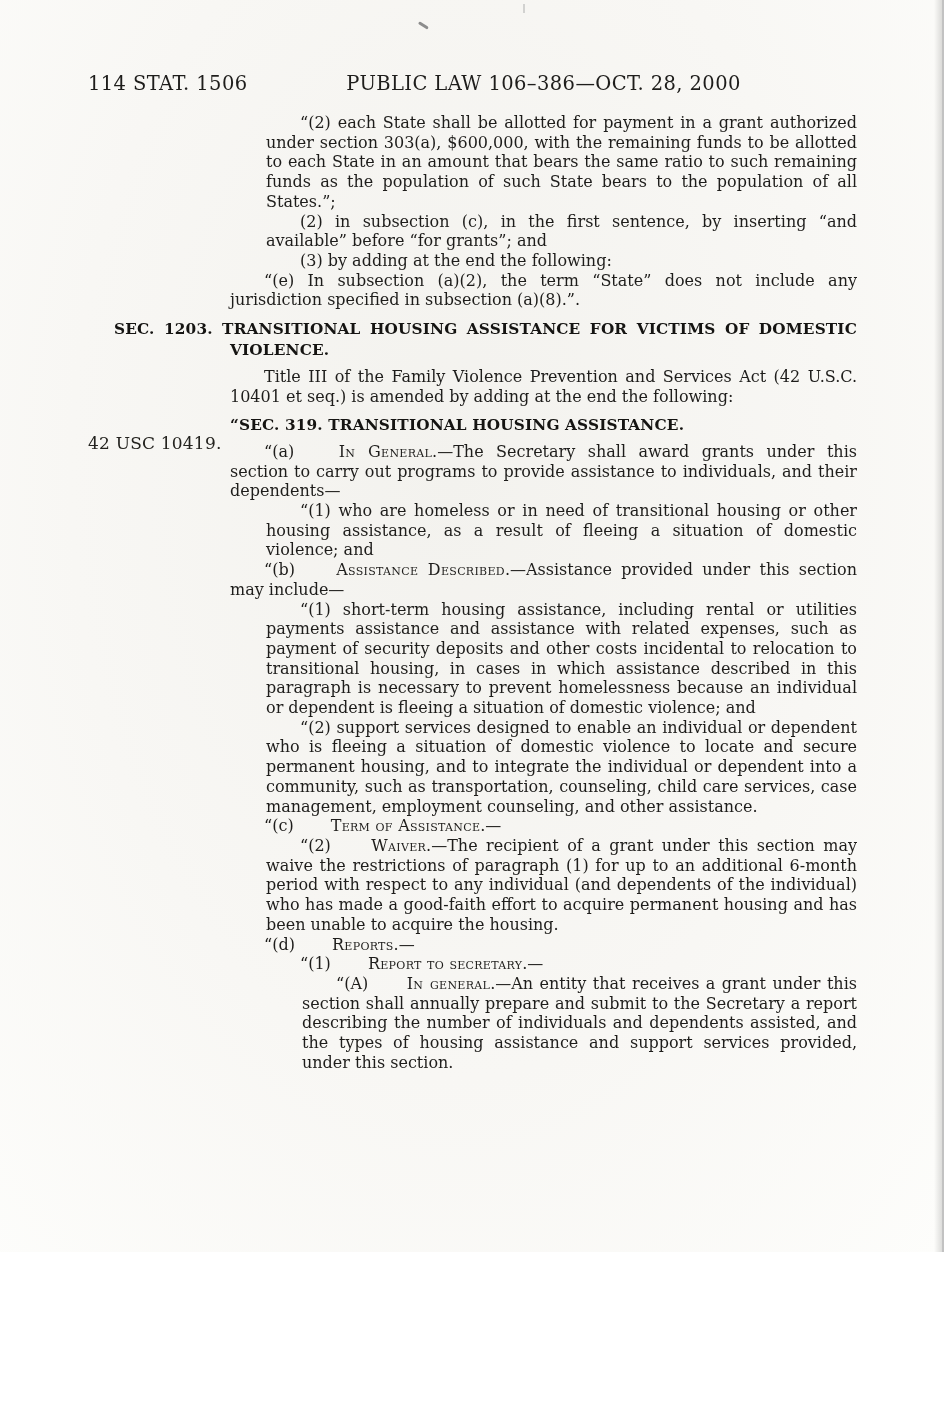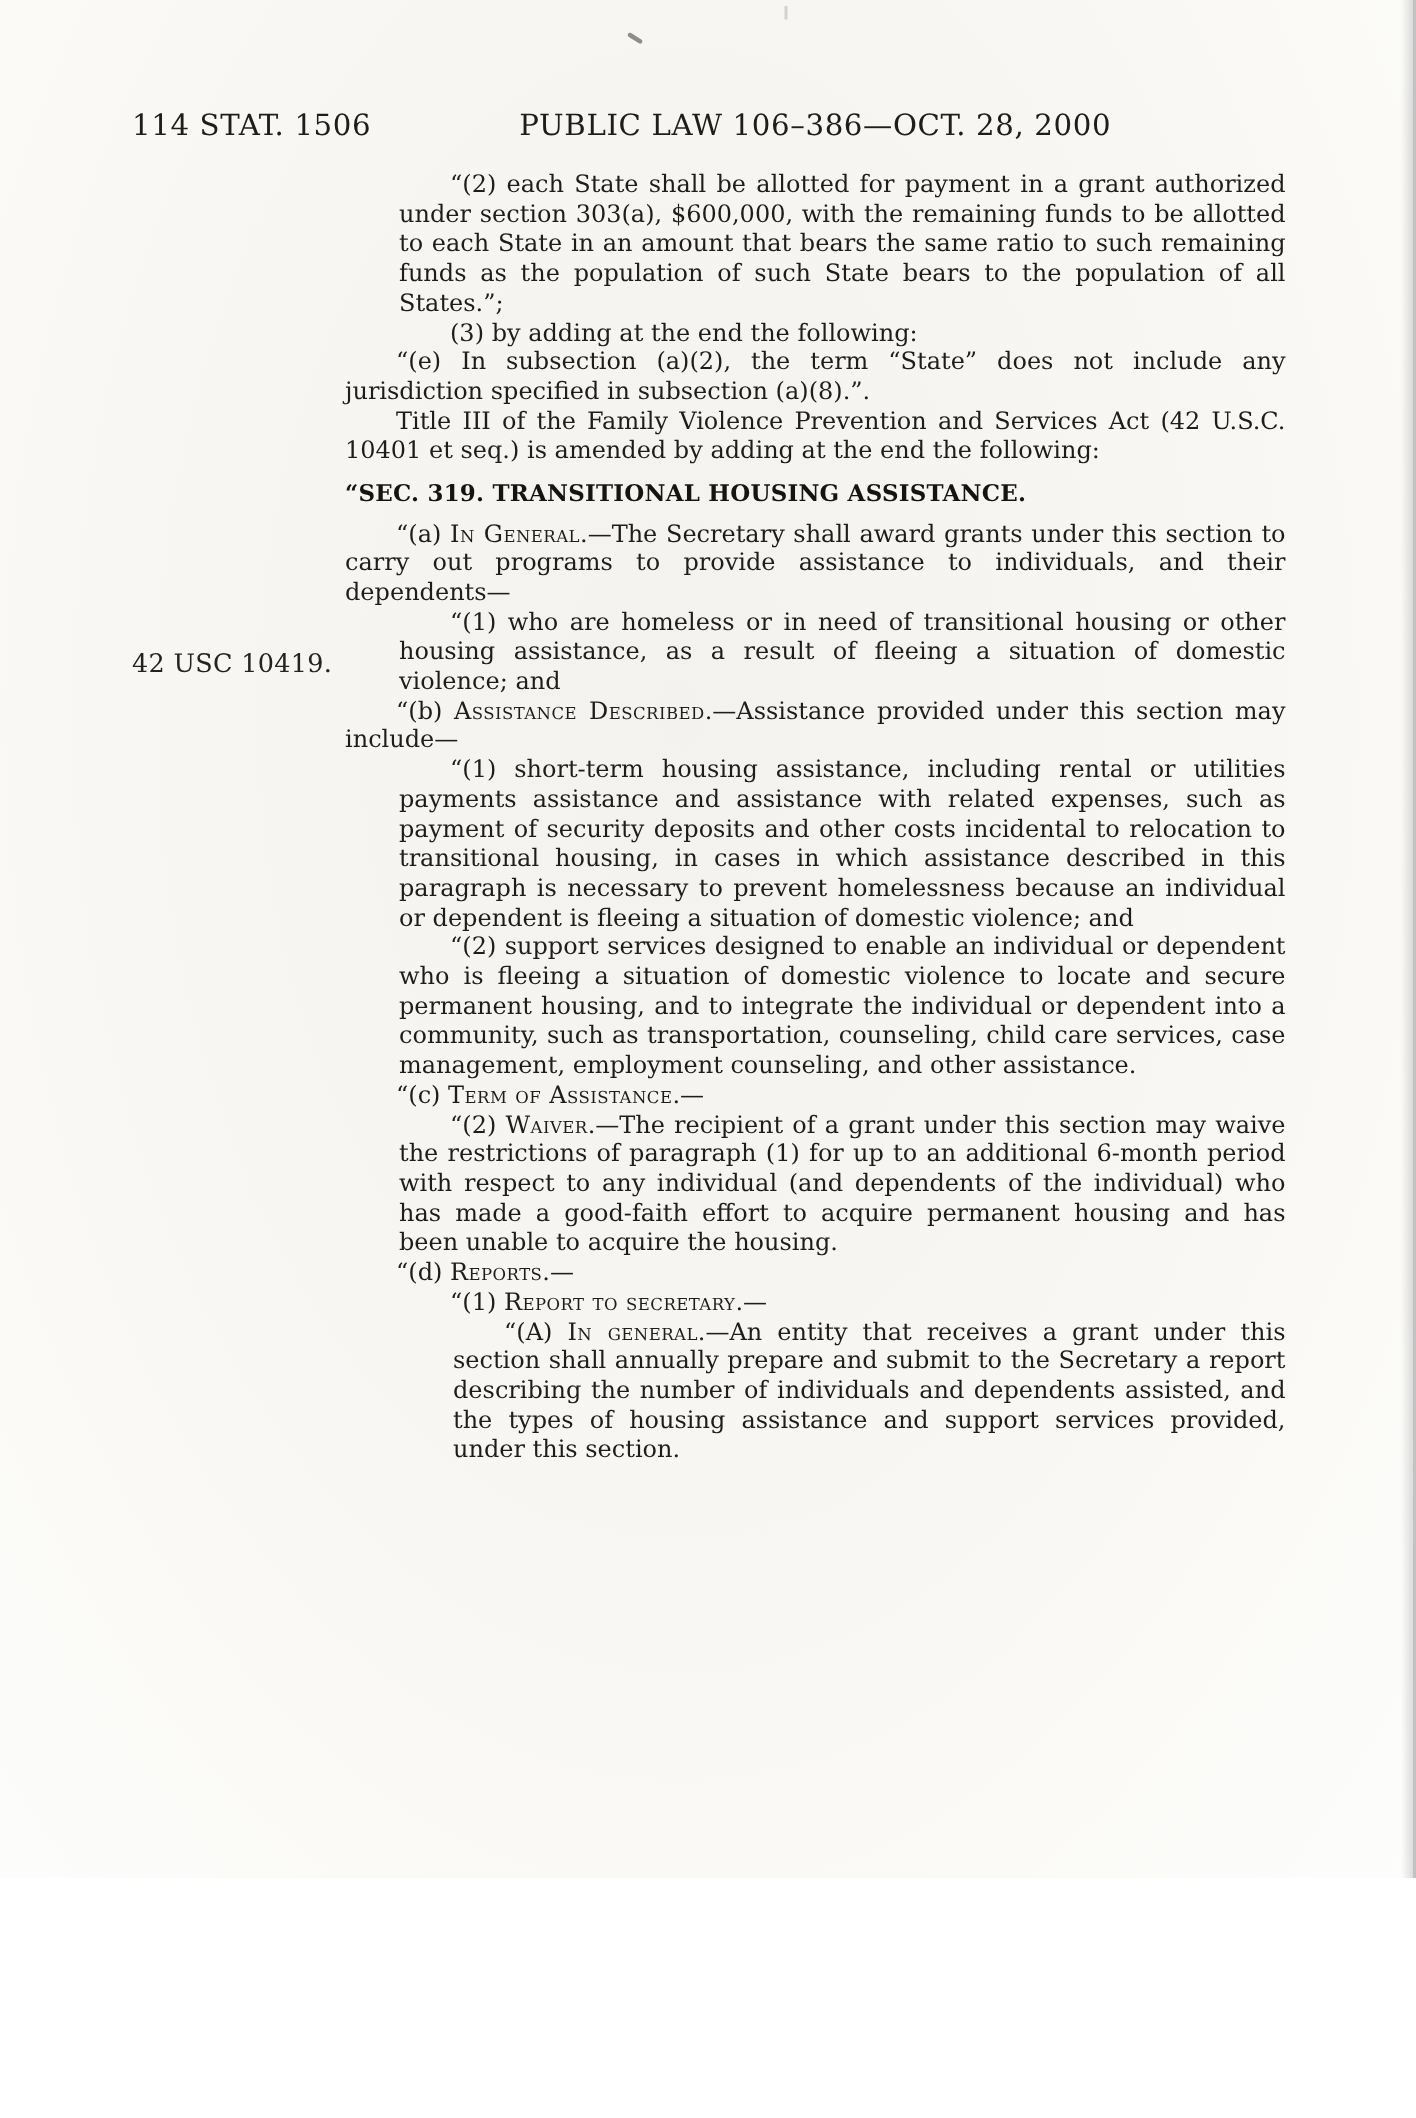--- a/index.html
+++ b/index.html
@@ -51,40 +51,42 @@
   .ind2{margin-left:72px !important;text-indent:34px;}
   .h1{
     font-weight:bold;font-size:15.3px;line-height:20.5px;
     padding-left:116px;text-indent:-116px;
     margin:9px 0 7px 0 !important;letter-spacing:0.15px;color:#151412;
   }
   .h2{
     font-weight:bold;font-size:15.3px;line-height:20.5px;
     margin:9px 0 6px 0 !important;letter-spacing:0.15px;color:#151412;
   }
-  .sc{font-variant:small-caps;letter-spacing:0.3px;}
+  .sc{font-variant:small-caps;letter-spacing:0.3px;margin-left:32px;}
 </style>
 </head>
 <body>
 
 <div class="page">
   <div class="artifact-slash"></div>
   <div class="artifact-tick"></div>
 
   <div class="running-head">
     <div class="stat-label">114 STAT. 1506</div>
     <div class="law-title">PUBLIC LAW 106–386—OCT. 28, 2000</div>
   </div>
 
   <div class="margin-note">42 USC 10419.</div>
 
   <div class="doc-body">
       <p class="ind1"><span>“(2) each State shall be allotted for payment in a grant authorized under section 303(a), $600,000, with the remaining funds to be allotted to each State in an amount that bears the same ratio to such remaining funds as the population of such State bears to the population of all States.”;</span></p>
+      <p class="ind1"><span>(2) in subsection (c), in the first sentence, by inserting “and available” before “for grants”; and</span></p>
       <p class="ind1"><span>(3) by adding at the end the following:</span></p>
       <p class="ind0"><span>“(e) In subsection (a)(2), the term “State” does not include any jurisdiction specified in subsection (a)(8).”.</span></p>
+      <p class="h1"><span>SEC. 1203. TRANSITIONAL HOUSING ASSISTANCE FOR VICTIMS OF DOMESTIC VIOLENCE.</span></p>
       <p class="ind0"><span>Title III of the Family Violence Prevention and Services Act (42 U.S.C. 10401 et seq.) is amended by adding at the end the following:</span></p>
       <p class="h2"><span>“SEC. 319. TRANSITIONAL HOUSING ASSISTANCE.</span></p>
       <p class="ind0"><span>“(a) </span><span class="sc">In General</span><span>.—The Secretary shall award grants under this section to carry out programs to provide assistance to individuals, and their dependents—</span></p>
       <p class="ind1"><span>“(1) who are homeless or in need of transitional housing or other housing assistance, as a result of fleeing a situation of domestic violence; and</span></p>
       <p class="ind0"><span>“(b) </span><span class="sc">Assistance Described</span><span>.—Assistance provided under this section may include—</span></p>
       <p class="ind1"><span>“(1) short-term housing assistance, including rental or utilities payments assistance and assistance with related expenses, such as payment of security deposits and other costs incidental to relocation to transitional housing, in cases in which assistance described in this paragraph is necessary to prevent homelessness because an individual or dependent is fleeing a situation of domestic violence; and</span></p>
       <p class="ind1"><span>“(2) support services designed to enable an individual or dependent who is fleeing a situation of domestic violence to locate and secure permanent housing, and to integrate the individual or dependent into a community, such as transportation, counseling, child care services, case management, employment counseling, and other assistance.</span></p>
       <p class="ind0"><span>“(c) </span><span class="sc">Term of Assistance</span><span>.—</span></p>
       <p class="ind1"><span>“(2) </span><span class="sc">Waiver</span><span>.—The recipient of a grant under this section may waive the restrictions of paragraph (1) for up to an additional 6-month period with respect to any individual (and dependents of the individual) who has made a good-faith effort to acquire permanent housing and has been unable to acquire the housing.</span></p>
       <p class="ind0"><span>“(d) </span><span class="sc">Reports</span><span>.—</span></p>

